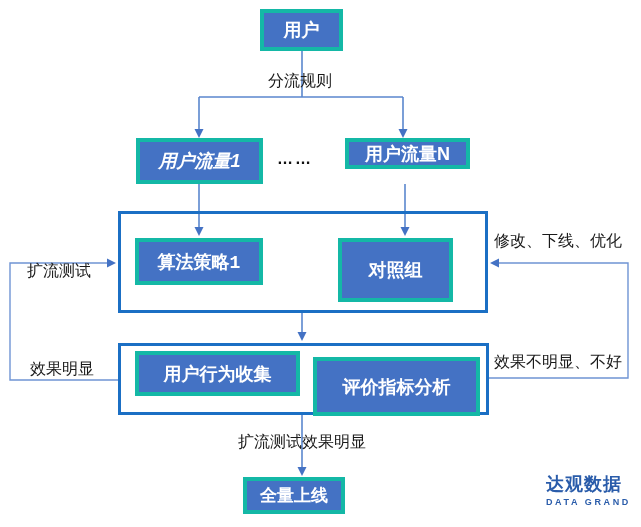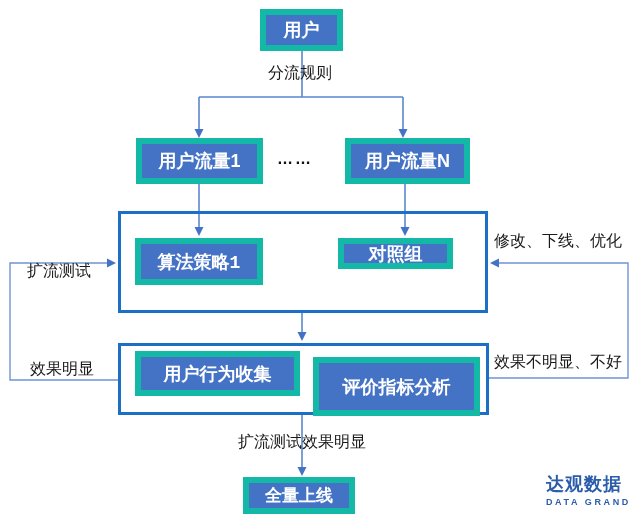--- a/index.html
+++ b/index.html
@@ -7,21 +7,21 @@
     position:relative;
     width:641px;height:527px;
     background:#ffffff;
     font-family:"Liberation Sans","DejaVu Sans",sans-serif;
     overflow:hidden;
   }
   #wires{position:absolute;left:0;top:0;width:641px;height:527px;}
   .node{
     position:absolute;
     background:#4472C4;
-    border:6px solid #14b8a6;
+    border:4px solid #14b8a6;
     box-sizing:border-box;
     color:#ffffff;
     font-weight:bold;
     font-size:18px;
     display:flex;align-items:center;justify-content:center;
     white-space:nowrap;
   }
   .container-frame{
     position:absolute;
     border:3px solid #1B6FC4;
@@ -88,37 +88,37 @@
 
     <path d="M489,378 H628 V263 H499" fill="none" stroke="#6F94D4" stroke-width="1.4"></path>
     <polygon points="499,258.5 499,267.5 490,263" fill="#4472C4"></polygon>
   </svg>
 
   <div class="container-frame" style="left:118px;top:211px;width:370px;height:102px;"></div>
   <div class="container-frame" style="left:118px;top:343px;width:371px;height:72px;"></div>
 
   <div class="node" style="left:260px;top:9px;width:83px;height:42px;">用户</div>
 
-  <div class="node" style="left:136px;top:138px;width:127px;height:46px;">用户流量1</div>
+  <div class="node" style="left:136px;top:138px;width:127px;height:46px;font-style:italic;">用户流量1</div>
 
   <div class="ellipsis" style="left:277px;top:150px;">……</div>
 
-  <div class="node" style="left:345px;top:138px;width:125px;height:46px;">用户流量N</div>
+  <div class="node" style="left:345px;top:138px;width:125px;height:31px;">用户流量N</div>
 
   <div class="node" style="left:135px;top:238px;width:128px;height:47px;font-family:Liberation Mono, monospace;">算法策略1</div>
 
-  <div class="node" style="left:338px;top:238px;width:115px;height:31px;">对照组</div>
+  <div class="node" style="left:338px;top:238px;width:115px;height:64px;">对照组</div>
 
   <div class="node" style="left:135px;top:351px;width:165px;height:45px;">用户行为收集</div>
 
   <div class="node" style="left:313px;top:357px;width:167px;height:59px;">评价指标分析</div>
 
-  <div class="node" style="left:243px;top:477px;width:112px;height:37px;font-size:17px;">全量上线</div>
+  <div class="node" style="left:243px;top:477px;width:102px;height:37px;font-size:17px;">全量上线</div>
 
-  <div class="edge-label" style="left:268px;top:63px;">分流规则</div>
+  <div class="edge-label" style="left:268px;top:71px;">分流规则</div>
 
   <div class="edge-label" style="left:27px;top:241px;margin-top:20px;">扩流测试</div>
 
   <div class="edge-label" style="left:494px;top:231px;">修改、下线、优化</div>
 
   <div class="edge-label" style="left:30px;top:359px;">效果明显</div>
 
   <div class="edge-label" style="left:238px;top:432px;">扩流测试效果明显</div>
 
   <div class="edge-label" style="left:494px;top:352px;">效果不明显、不好</div>

